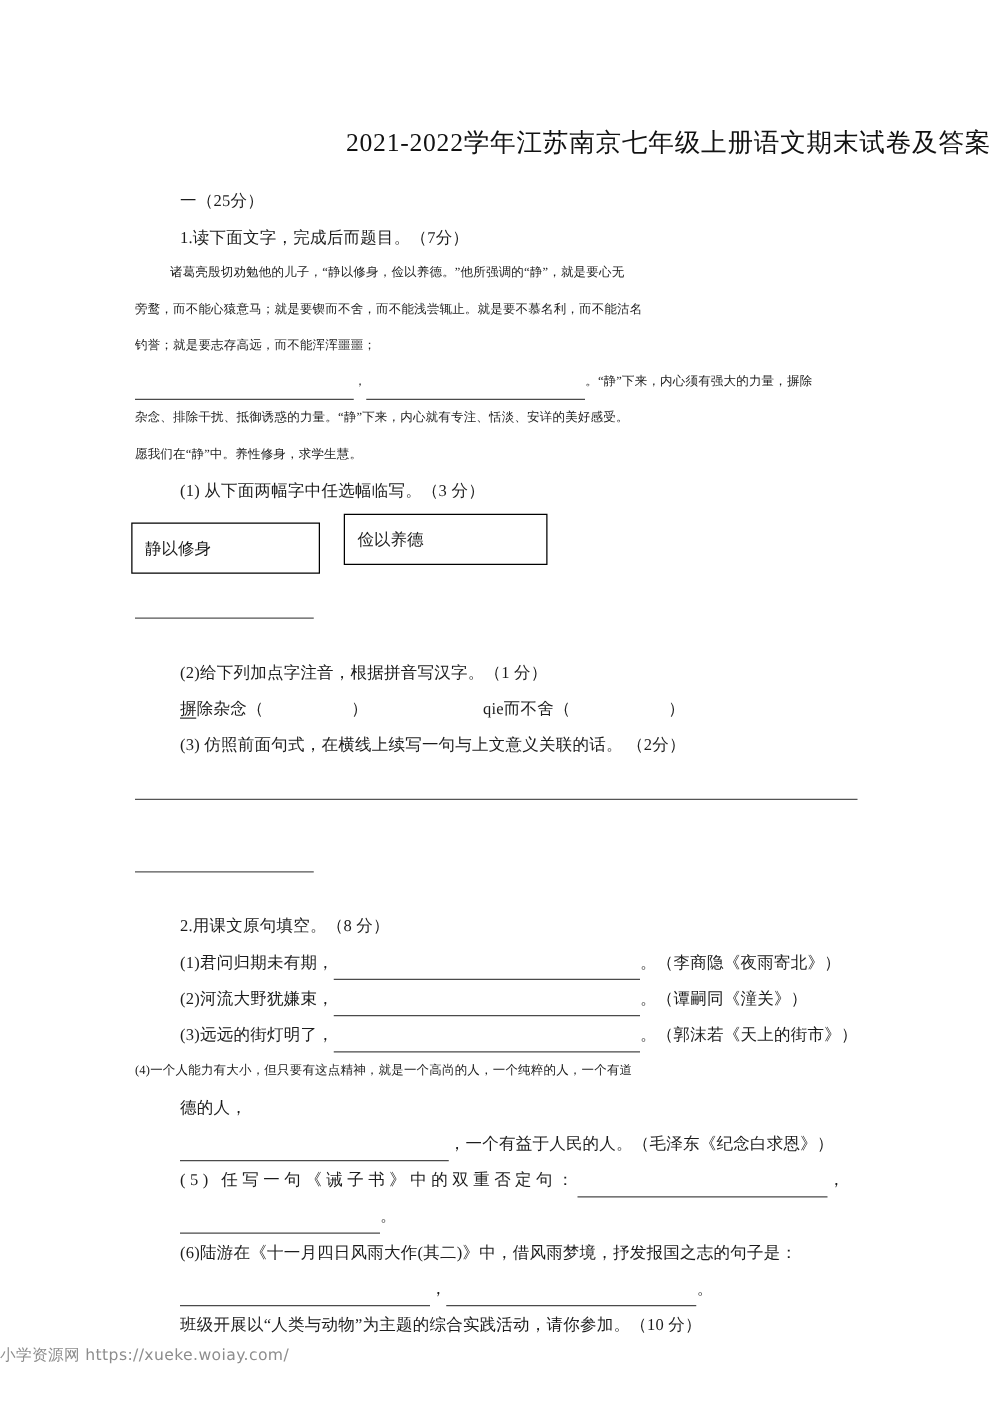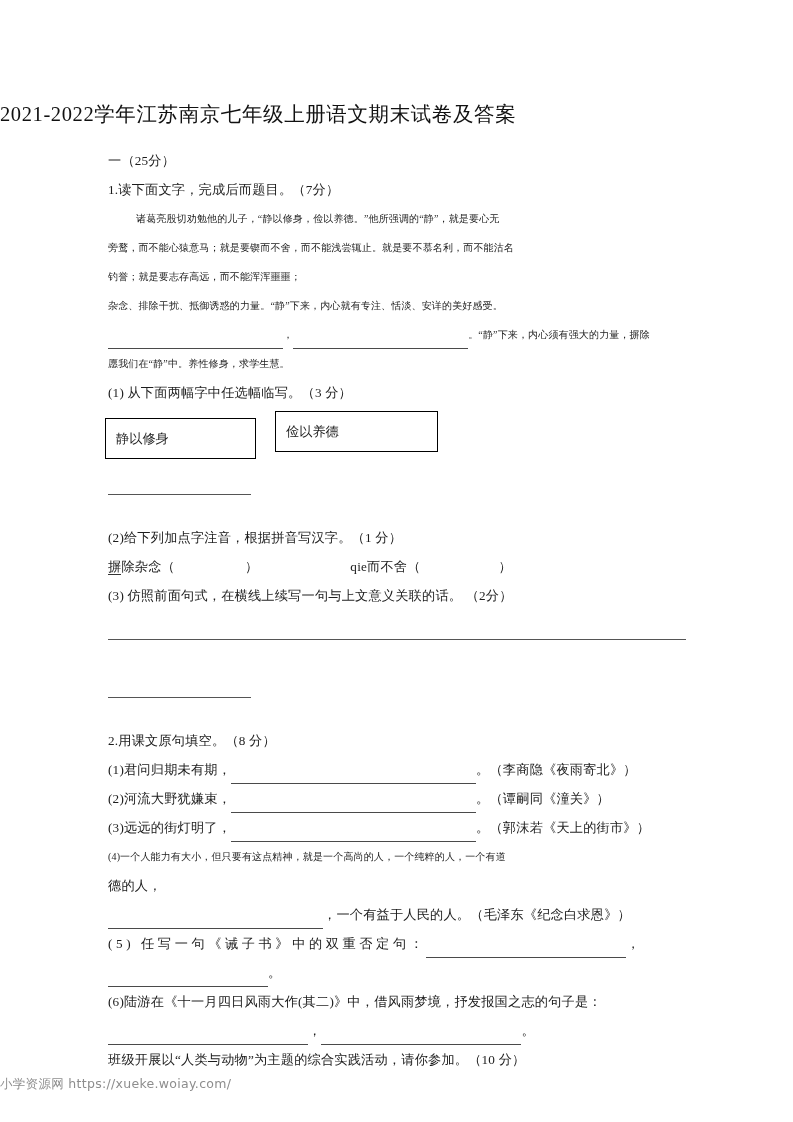--- a/index.html
+++ b/index.html
@@ -19,38 +19,39 @@
     position: absolute;
     left: 0; top: 0;
     width: 793px;
     height: 1122px;
   }
   .doc-title {
     position: absolute;
     left: 0;
     top: 100px;
     width: 793px;
-    text-align: left;
+    text-align: right;
     font-size: 20.5px;
     letter-spacing: 0.6px;
     color: #111;
     white-space: nowrap;
   }
   .content {
     position: absolute;
     left: 108px;
     top: 146px;
     width: 578px;
   }
   .line {
     font-size: 13.2px;
     line-height: 29px;
     color: #1c1c1c;
     letter-spacing: 0.2px;
     white-space: nowrap;
+    margin-left: 36px;
   }
   .para {
     font-size: 10px;
     line-height: 29px;
     color: #1c1c1c;
     letter-spacing: 0.15px;
     text-align: justify;
     text-align-last: left;
   }
   .indent2 { text-indent: 28px; }
@@ -141,23 +142,23 @@
   <div class="content">
 
     <div class="line">一（25分）</div>
 
     <div class="line">1.读下面文字，完成后而题目。（7分）</div>
 
     <div class="para indent2">诸葛亮殷切劝勉他的儿子，“静以修身，俭以养德。”他所强调的“静”，就是要心无</div>
     <div class="para">旁鹜，而不能心猿意马；就是要锲而不舍，而不能浅尝辄止。就是要不慕名利，而不能沽名</div>
     <div class="para">钓誉；就是要志存高远，而不能浑浑噩噩；</div>
 
+    <div class="para"><span class="ul ul-175"></span><span>，</span><span class="ul ul-175"></span><span>。“静”下来，内心须有强大的力量，摒除</span></div>
+
     <div class="para">杂念、排除干扰、抵御诱惑的力量。“静”下来，内心就有专注、恬淡、安详的美好感受。</div>
-
-    <div class="para"><span class="ul ul-175"></span><span>，</span><span class="ul ul-175"></span><span>。“静”下来，内心须有强大的力量，摒除</span></div>
     <div class="para">愿我们在“静”中。养性修身，求学生慧。</div>
 
     <div class="line">(1) 从下面两幅字中任选幅临写。（3 分）</div>
 
     <div class="boxrow">
       <div class="calbox calbox-left">
           <span>静以修身</span>
         </div>
       <div class="calbox calbox-right">
           <span>俭以养德</span>

